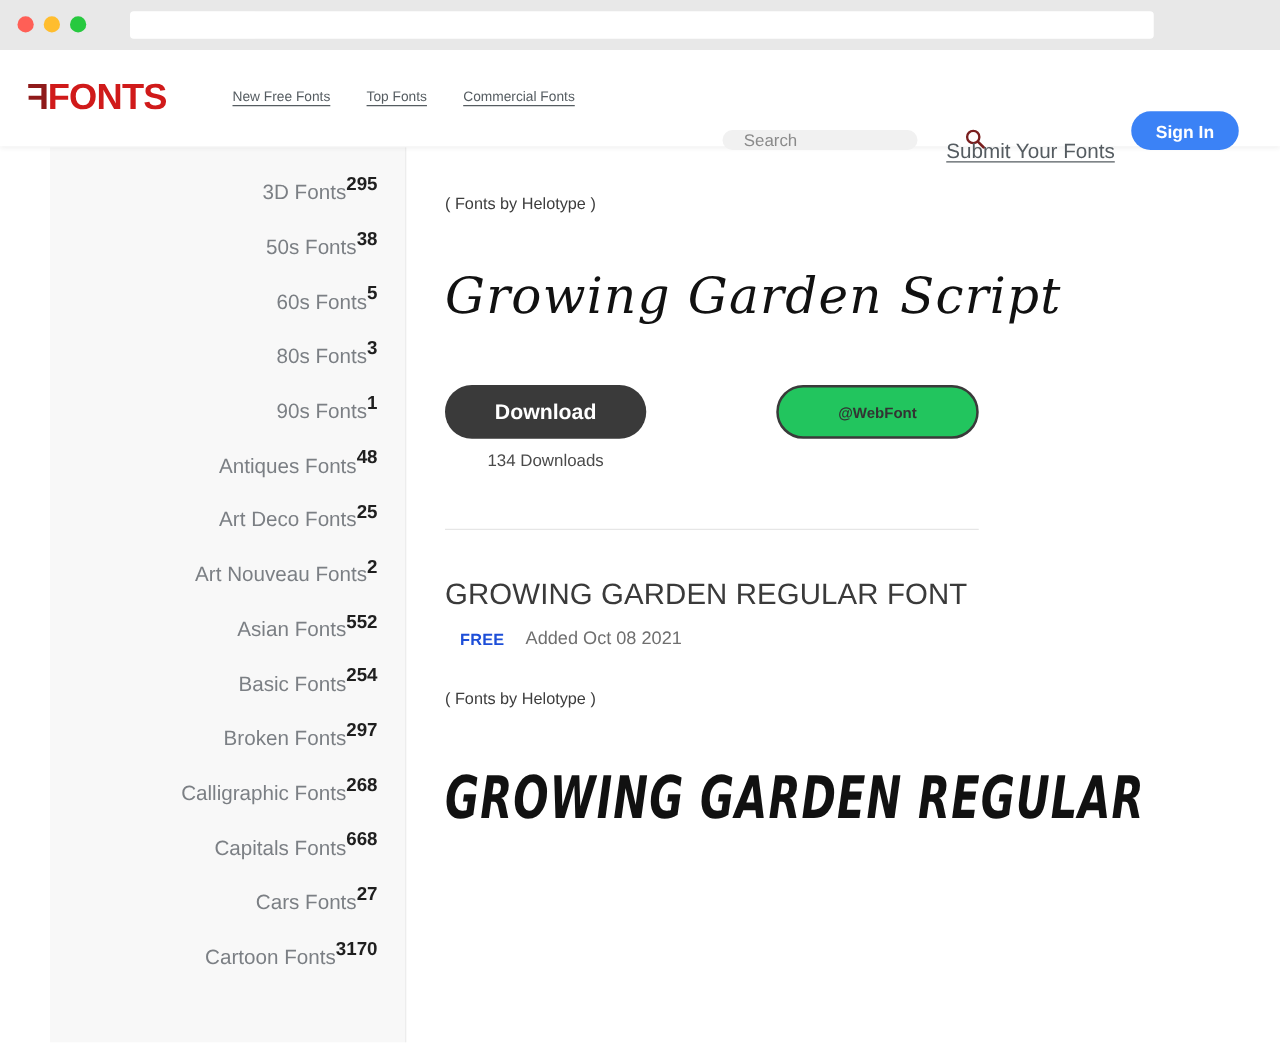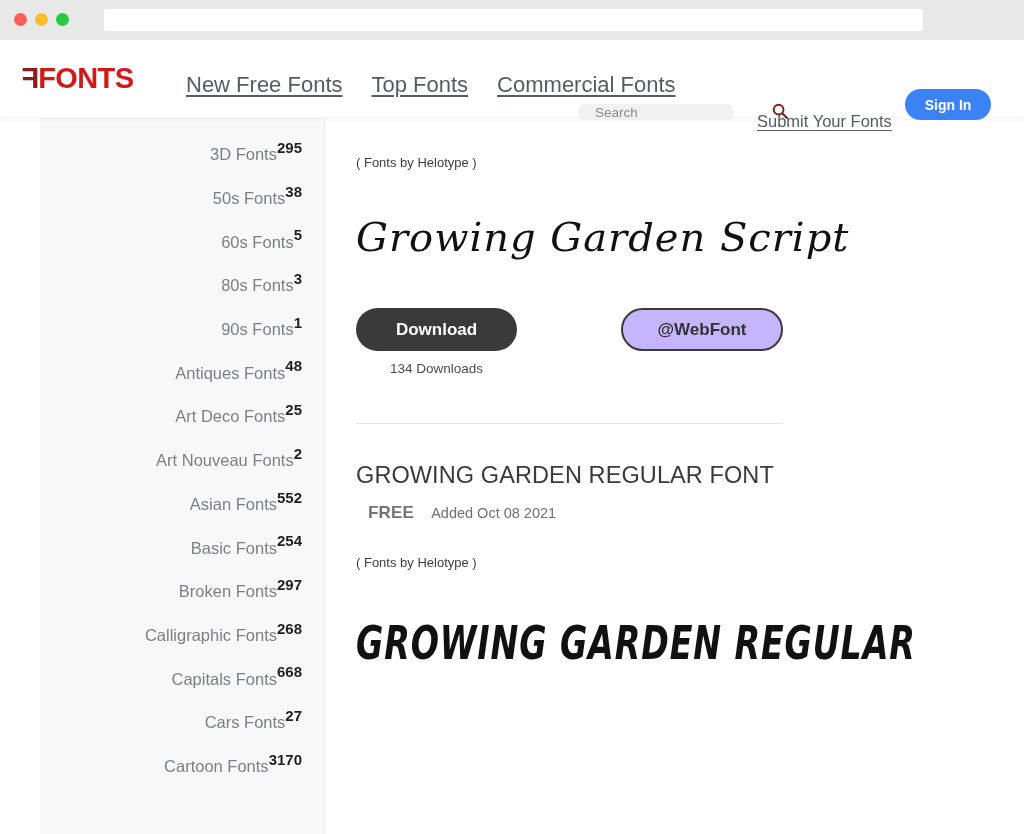--- a/index.html
+++ b/index.html
@@ -90,21 +90,21 @@
   #logo .logo-rest { color: #d01a1a; }
 
   #main-nav {
     position: absolute;
     left: 186px; top: 32px;
     display: flex;
     gap: 29px;
   }
   #main-nav a {
     color: #555c61;
-    font-size: 22px;
+    font-size: 11px;
     text-decoration: underline;
     text-underline-offset: 3px;
     cursor: pointer;
     white-space: nowrap;
   }
 
   #search-box {
     position: absolute;
     left: 578px; top: 64px;
     width: 156px; height: 16px;
@@ -256,26 +256,26 @@
   }
   .download-count {
     margin-top: 10px;
     text-align: center;
     width: 161px;
     color: #4a4a4a;
     font-size: 13.5px;
   }
   #webfont-button {
     width: 162px; height: 43px;
-    background: #c4b5fd;
+    background: #22c55e;
     color: #333;
     border: 2px solid #3a3a3a;
     border-radius: 22px;
     font-family: "Liberation Sans", sans-serif;
-    font-size: 17px;
+    font-size: 12px;
     font-weight: bold;
     cursor: pointer;
   }
 
   .section-divider {
     margin-left: 30px;
     width: 427px;
     height: 1px;
     background: #e6e6e6;
   }
@@ -287,22 +287,22 @@
     font-weight: normal;
     letter-spacing: 0.1px;
   }
   .meta-row {
     margin-left: 30px;
     display: flex;
     align-items: center;
     gap: 17px;
   }
   .badge-free {
-    color: #737373;
-    font-size: 17px;
+    color: #1d4ed8;
+    font-size: 13px;
     font-weight: bold;
     letter-spacing: 0.2px;
     padding-left: 12px;
   }
   .added-date {
     color: #6f6f6f;
     font-size: 14.5px;
   }
 </style>
 </head>

